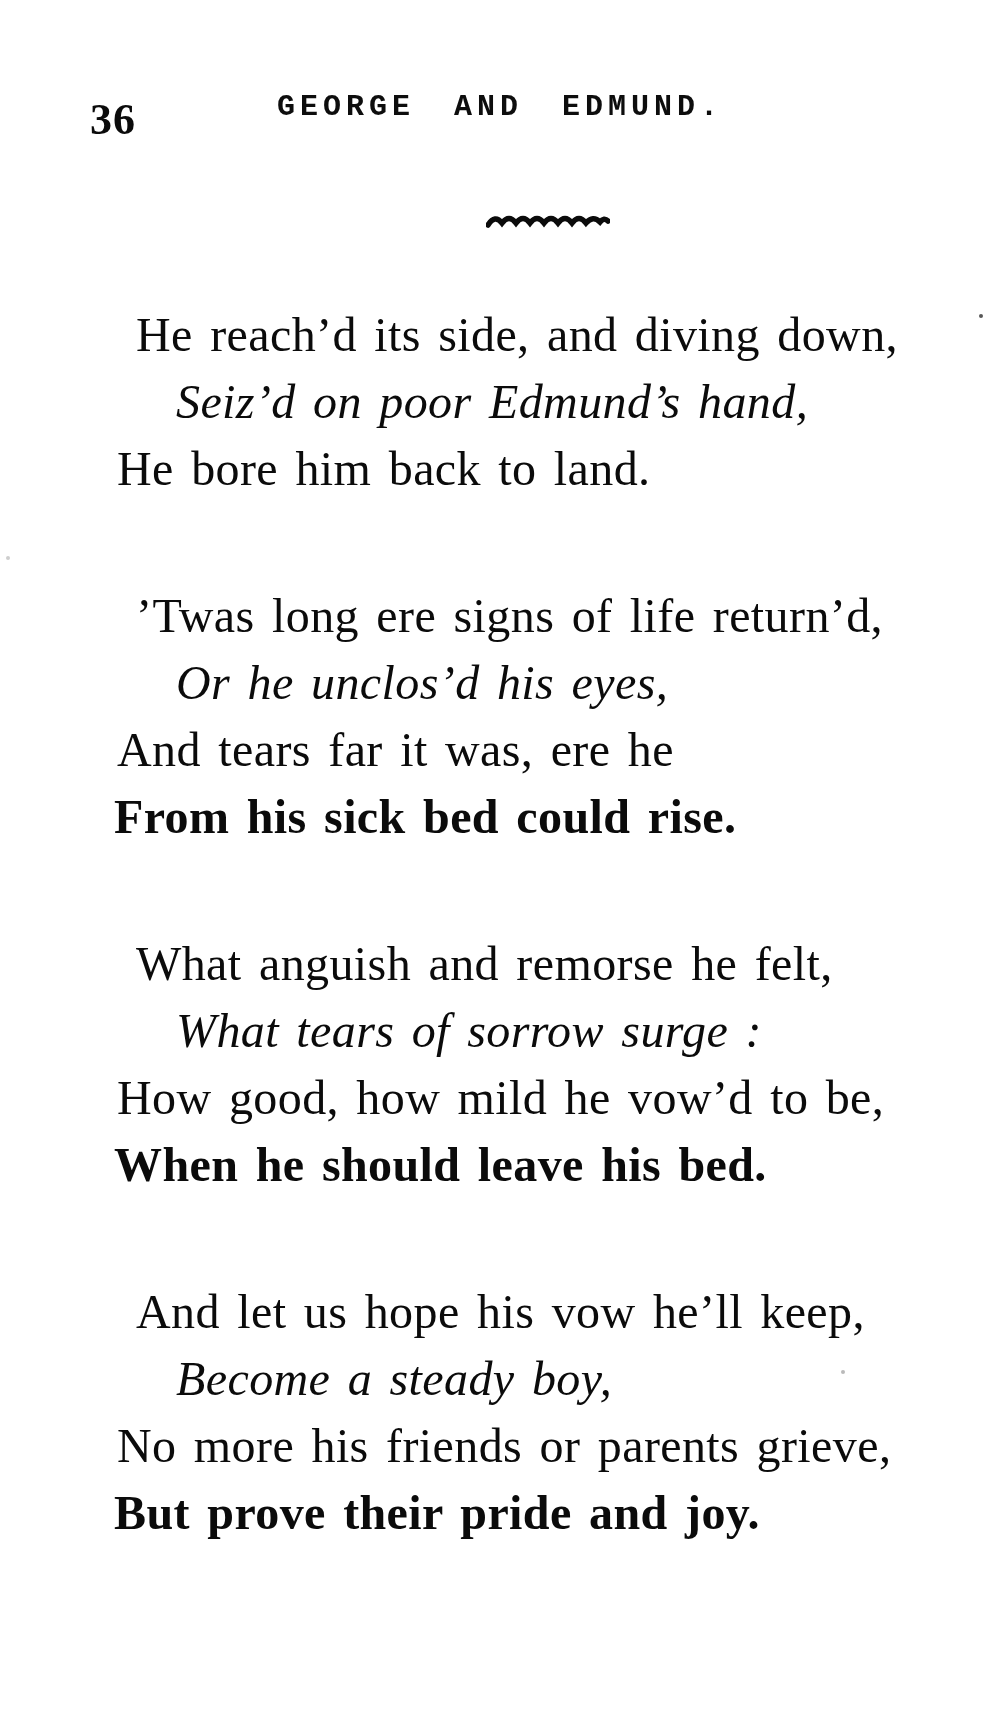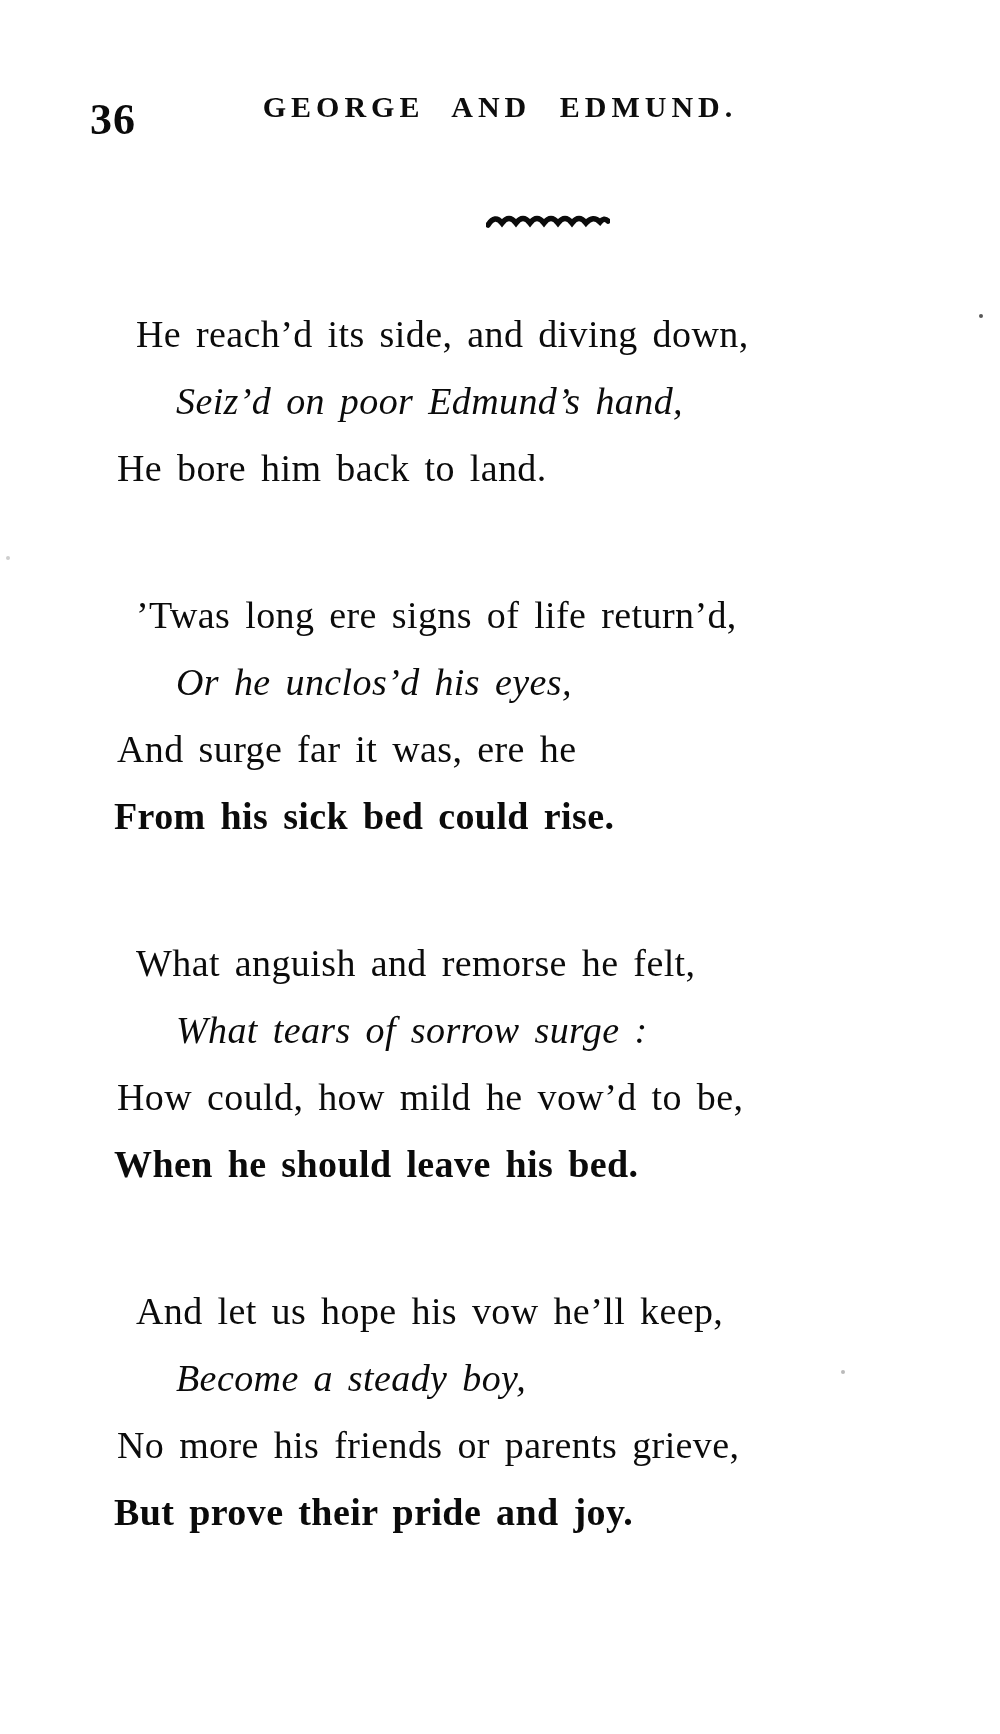--- a/index.html
+++ b/index.html
@@ -29,38 +29,39 @@
     position: absolute;
     left: 50%;
     transform: translateX(-50%);
     top: 90px;
     font-size: 30px;
     font-weight: 700;
     letter-spacing: 5px;
     word-spacing: 16px;
     white-space: nowrap;
     color: #0d0d0d;
+    font-family: Liberation Mono, monospace;
   }
   .ornament {
     position: absolute;
     left: 486px;
     top: 212px;
     width: 124px;
     height: 20px;
   }
   .poem {
     position: absolute;
     left: 0;
     top: 301px;
     width: 1000px;
   }
   .stanza { margin: 0; }
   .stanza + .stanza { margin-top: 80px; }
   .line {
-    font-size: 38px;
+    font-size: 48px;
     line-height: 67px;
     letter-spacing: 0.4px;
     word-spacing: 5px;
     white-space: nowrap;
     color: #0b0b0b;
   }
   
   .line:nth-child(1) { padding-left: 136px; }
   .line:nth-child(2) { padding-left: 176px; font-style: italic; }
   .line:nth-child(3) { padding-left: 117px; }
@@ -91,27 +92,27 @@
 
   <main class="poem">
       <div class="stanza">
         <div class="line">He reach’d its side, and diving down,</div>
         <div class="line">Seiz’d on poor Edmund’s hand,</div>
         <div class="line">He bore him back to land.</div>
       </div>
       <div class="stanza">
         <div class="line">’Twas long ere signs of life return’d,</div>
         <div class="line">Or he unclos’d his eyes,</div>
-        <div class="line">And surge far it was, ere he</div>
+        <div class="line">And tears far it was, ere he</div>
         <div class="line">From his sick bed could rise.</div>
       </div>
       <div class="stanza">
         <div class="line">What anguish and remorse he felt,</div>
         <div class="line">What tears of sorrow surge :</div>
-        <div class="line">How could, how mild he vow’d to be,</div>
+        <div class="line">How good, how mild he vow’d to be,</div>
         <div class="line">When he should leave his bed.</div>
       </div>
       <div class="stanza">
         <div class="line">And let us hope his vow he’ll keep,</div>
         <div class="line">Become a steady boy,</div>
         <div class="line">No more his friends or parents grieve,</div>
         <div class="line">But prove their pride and joy.</div>
       </div>
     </main>
 

